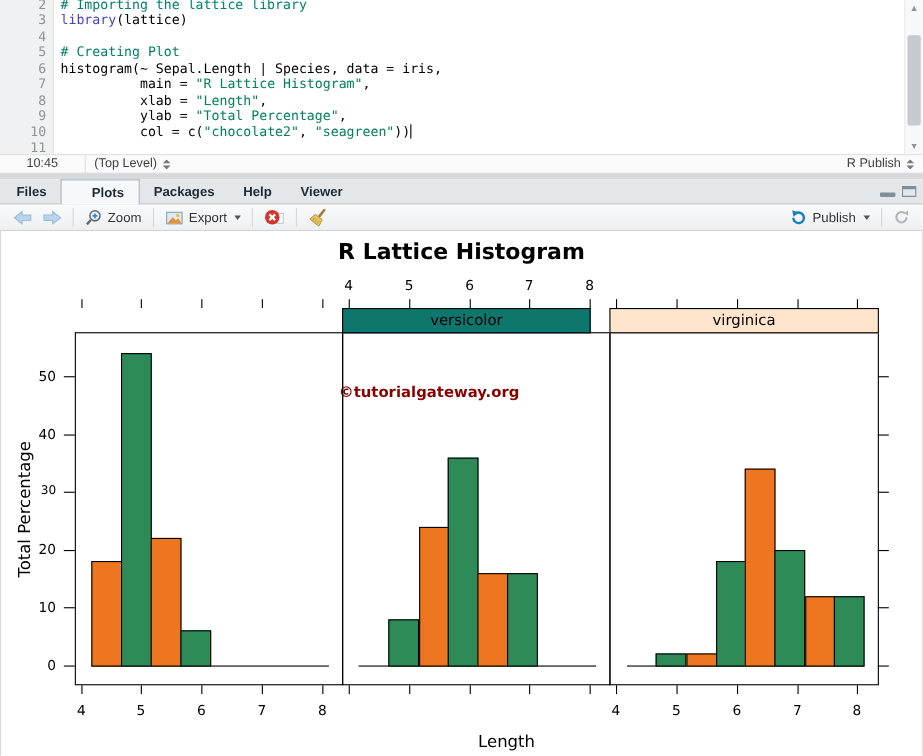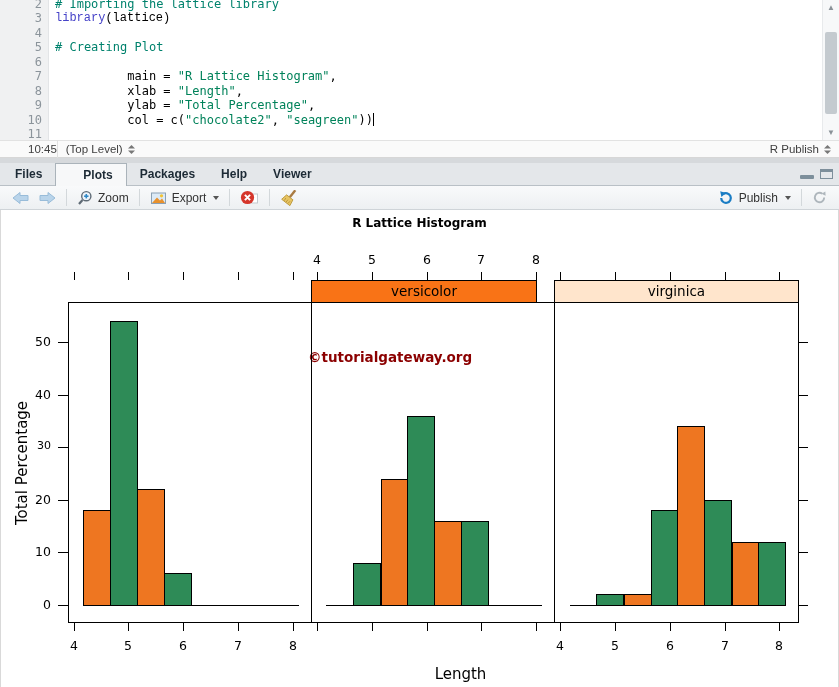--- a/index.html
+++ b/index.html
@@ -22,21 +22,21 @@
   .tok-keyword{color:#4643c8;}
   .cursor{display:inline-block;width:0;border-left:1.5px solid #000;height:13px;vertical-align:-2px;}
   .vscroll{position:absolute;right:0;top:0;width:16px;height:140px;background:#f7f8f9;border-left:1px solid #e8eaec;}
   .scroll-btn{position:absolute;left:1px;width:14px;height:15px;color:#8a9298;font-size:8px;
       display:flex;align-items:center;justify-content:center;}
   .scroll-thumb{position:absolute;left:2px;top:32px;width:12px;height:82px;background:#c4cacf;border-radius:2px;}
   
   .ed-status{position:absolute;left:0;top:140px;width:839px;height:18px;background:#fafafa;
       border-top:1px solid #e2e2e2;border-bottom:1px solid #d7d7d7;display:flex;align-items:center;
       font-size:11.5px;color:#404040;box-sizing:border-box;}
-  .ed-status .time{padding:0 0;margin-left:28px;}
+  .ed-status .time{padding:0 24px;}
   .ed-status .vdiv{width:1px;height:18px;background:#e0e0e0;}
   .chip{display:flex;align-items:center;gap:5px;padding:0 8px;cursor:default;}
   .spacer{flex:1;}
   
   .splitter{position:absolute;left:0;top:158px;width:839px;height:5px;background:#d6d9dc;}
   
   .tab-bar{position:absolute;left:0;top:163px;width:839px;height:23px;background:#e4e7ea;
       border-bottom:1px solid #b9c0c6;box-sizing:border-box;display:flex;align-items:flex-end;padding-left:2px;}
   .tab{height:22px;line-height:22px;padding:0 13px;font-size:12px;font-weight:bold;color:#1c2a35;
       box-sizing:border-box;}
@@ -52,21 +52,21 @@
       display:flex;align-items:center;padding:0 8px;font-size:12px;color:#333;}
   .tb-btn{display:flex;align-items:center;gap:5px;padding:1px 4px;}
   .sep{width:1px;height:17px;background:#d3d8db;margin:0 6px;}
   .caret{width:0;height:0;border-left:3.5px solid transparent;border-right:3.5px solid transparent;
       border-top:4px solid #555;margin-left:2px;}
   
   .plot-pane{position:absolute;left:0;top:210px;width:839px;height:477px;background:#fff;
       border-left:1px solid #d9d9d9;border-right:1px solid #d9d9d9;box-sizing:border-box;}
   .plot-canvas{position:absolute;left:0;top:0;width:837px;height:477px;}
   .plot-canvas div{position:absolute;box-sizing:border-box;font-family:"DejaVu Sans",sans-serif;color:#000;}
-  .plot-title{left:0;top:6px;width:837px;text-align:center;font-size:12px;font-weight:bold;}
+  .plot-title{left:0;top:6px;width:837px;text-align:center;font-size:20px;font-weight:bold;}
   .plot-xlabel{left:0;top:455px;width:837px;text-align:center;font-size:15px;margin-left:41px;}
   .plot-ylabel{left:-140px;top:245px;width:320px;height:16px;text-align:center;font-size:15px;
       transform:rotate(-90deg);}
   .plot-watermark{left:307px;top:139px;font-size:13.5px;font-weight:bold;}
 </style>
 </head>
 <body>
 
 <div class="editor-pane">
   <div class="gutter">
@@ -76,23 +76,24 @@
       <div class="ln" style="top: 40.35px;">5</div>
       <div class="ln" style="top: 54.8px;">6</div>
       <div class="ln" style="top: 69.25px;">7</div>
       <div class="ln" style="top: 83.7px;">8</div>
       <div class="ln" style="top: 98.15px;">9</div>
       <div class="ln" style="top: 112.6px;">10</div>
       <div class="ln" style="top: 127.05px;">11</div>
     </div>
   <div class="code-area">
       <div class="cl" style="top: -3px;"><span class="tok-comment"># Importing the lattice library</span></div>
-      <div class="cl" style="top: 11.45px; font-family: Liberation Mono, monospace;"><span class="tok-keyword">library</span><span class="tok-plain">(lattice)</span></div>
+      <div class="cl" style="top: 11.45px;"><span class="tok-keyword">library</span><span class="tok-plain">(lattice)</span></div>
       <div class="cl" style="top: 25.9px;"></div>
       <div class="cl" style="top: 40.35px;"><span class="tok-comment"># Creating Plot</span></div>
+      <div class="cl" style="top: 54.8px;"><span class="tok-plain">histogram(~ Sepal.Length | Species, data = iris,</span></div>
       <div class="cl" style="top: 69.25px;"><span class="tok-plain">          main = </span><span class="tok-string">"R Lattice Histogram"</span><span class="tok-plain">,</span></div>
       <div class="cl" style="top: 83.7px;"><span class="tok-plain">          xlab = </span><span class="tok-string">"Length"</span><span class="tok-plain">,</span></div>
       <div class="cl" style="top: 98.15px;"><span class="tok-plain">          ylab = </span><span class="tok-string">"Total Percentage"</span><span class="tok-plain">,</span></div>
       <div class="cl" style="top: 112.6px;"><span class="tok-plain">          col = c(</span><span class="tok-string">"chocolate2"</span><span class="tok-plain">, </span><span class="tok-string">"seagreen"</span><span class="tok-plain">))</span><span class="cursor"></span></div>
       <div class="cl" style="top: 127.05px;"></div>
     </div>
   <div class="vscroll">
     <div class="scroll-btn" style="top:0;">▲</div>
     <div class="scroll-thumb"></div>
     <div class="scroll-btn" style="bottom:0;">▼</div>
@@ -223,21 +224,21 @@
       <div style="left: 182px; top: 62px; width: 1px; height: 8px; background: rgb(0, 0, 0);"></div>
       <div style="left: 182px; top: 413px; width: 1px; height: 8px; background: rgb(0, 0, 0);"></div>
       <div style="left: 172px; top: 428px; width: 20px; text-align: center; font-size: 12.5px;">6</div>
       <div style="left: 237px; top: 62px; width: 1px; height: 8px; background: rgb(0, 0, 0);"></div>
       <div style="left: 237px; top: 413px; width: 1px; height: 8px; background: rgb(0, 0, 0);"></div>
       <div style="left: 227px; top: 428px; width: 20px; text-align: center; font-size: 12.5px;">7</div>
       <div style="left: 292px; top: 62px; width: 1px; height: 8px; background: rgb(0, 0, 0);"></div>
       <div style="left: 292px; top: 413px; width: 1px; height: 8px; background: rgb(0, 0, 0);"></div>
       <div style="left: 282px; top: 428px; width: 20px; text-align: center; font-size: 12.5px;">8</div>
       <div style="left: 310px; top: 92px; width: 244.3px; height: 321px; border: 1px solid rgb(0, 0, 0);"></div>
-      <div style="left: 310px; top: 70px; width: 226px; height: 23px; background: #f97316; border: 1px solid rgb(0, 0, 0); line-height: 21px; text-align: center; font-size: 13.5px;">versicolor</div>
+      <div style="left: 310px; top: 70px; width: 226px; height: 23px; background: #0f766e; border: 1px solid rgb(0, 0, 0); line-height: 21px; text-align: center; font-size: 13.5px;">versicolor</div>
       <div style="left: 325.308px; top: 395px; width: 215.715px; height: 1px; background: rgb(0, 0, 0);"></div>
       <div style="left: 352px; top: 353px; width: 28px; height: 43px; background: rgb(46, 139, 87); border: 1px solid rgb(0, 0, 0);"></div>
       <div style="left: 380px; top: 269px; width: 28px; height: 127px; background: rgb(238, 118, 33); border: 1px solid rgb(0, 0, 0);"></div>
       <div style="left: 406px; top: 206px; width: 28px; height: 190px; background: rgb(46, 139, 87); border: 1px solid rgb(0, 0, 0);"></div>
       <div style="left: 433px; top: 311px; width: 28px; height: 85px; background: rgb(238, 118, 33); border: 1px solid rgb(0, 0, 0);"></div>
       <div style="left: 460px; top: 311px; width: 28px; height: 85px; background: rgb(46, 139, 87); border: 1px solid rgb(0, 0, 0);"></div>
       <div style="left: 316px; top: 62px; width: 1px; height: 8px; background: rgb(0, 0, 0);"></div>
       <div style="left: 316px; top: 413px; width: 1px; height: 8px; background: rgb(0, 0, 0);"></div>
       <div style="left: 306px; top: 42px; width: 20px; text-align: center; font-size: 12.5px;">4</div>
       <div style="left: 371px; top: 62px; width: 1px; height: 8px; background: rgb(0, 0, 0);"></div>

